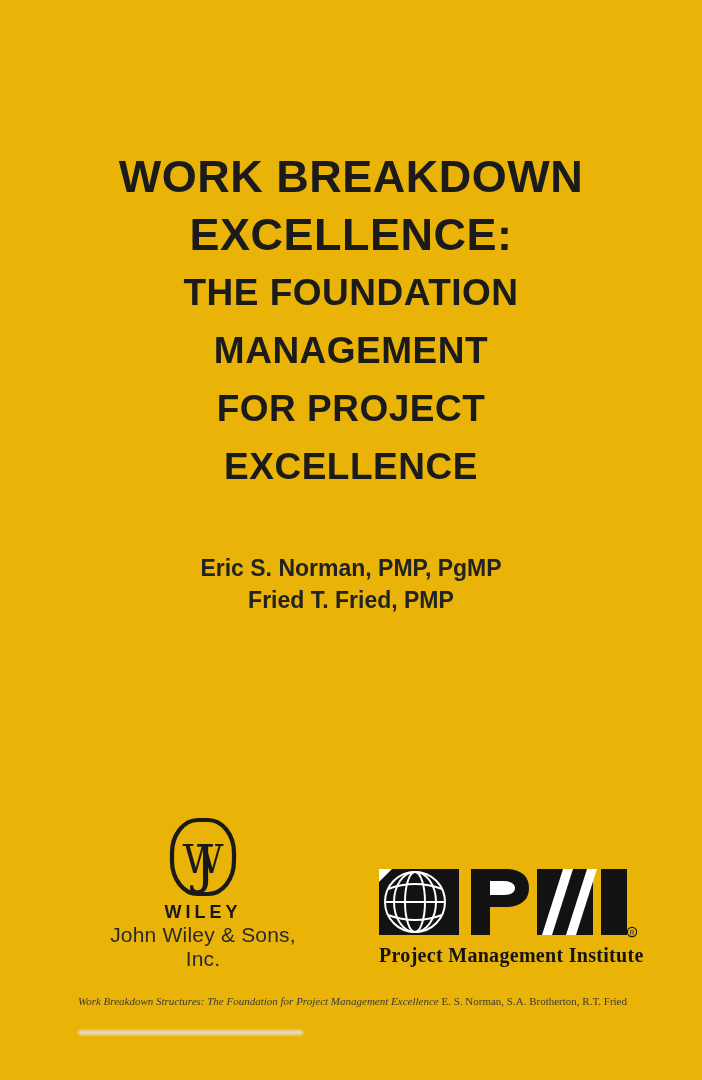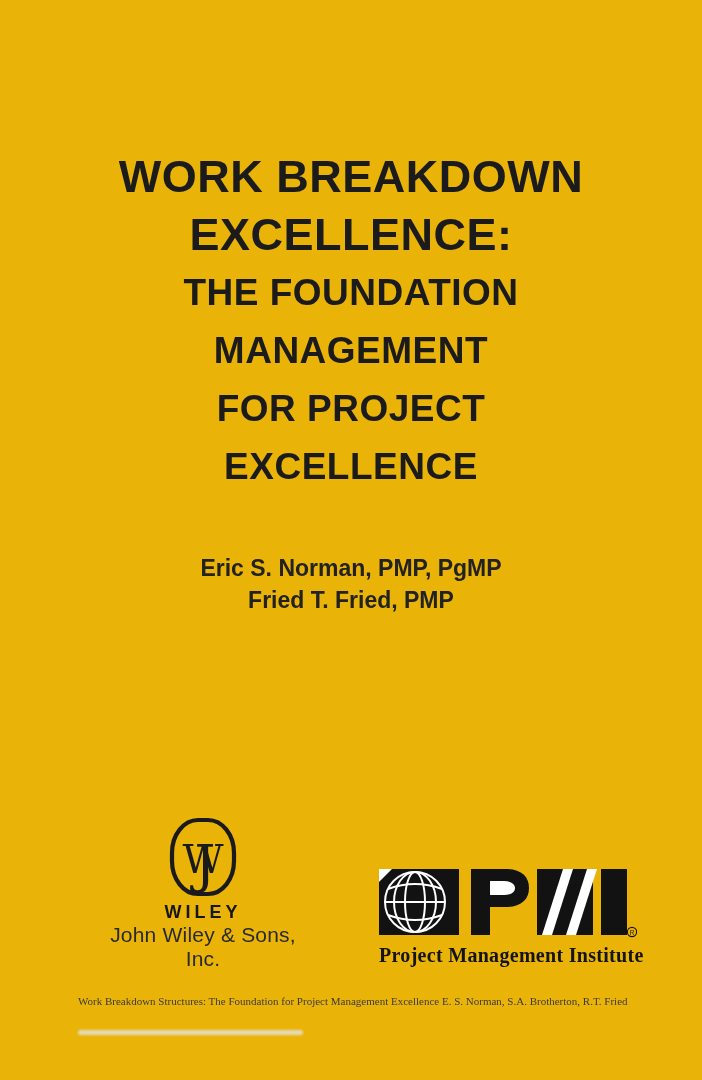--- a/index.html
+++ b/index.html
@@ -30,21 +30,21 @@
   .pmi-block{position:absolute;left:343px;top:866px;width:260px;margin-left:36px;}
   .pmi-institute{
     margin-top:1px;font-family:"Liberation Serif",serif;font-size:20px;
     font-weight:600;color:#141414;letter-spacing:0.3px;white-space:nowrap;
   }
   
   .footer-block{
     position:absolute;left:78px;top:992px;width:560px;
     font-family:"Liberation Serif",serif;font-size:11px;line-height:18px;color:#3b3b3b;
   }
-  .footer-title{}
+  .footer-title{font-style:italic;}
   .footer-authors{font-style:normal;text-align:center;}
   .footer-smudge{
     position:absolute;left:78px;top:1030px;width:225px;height:5px;
     background:#e4e4e4;border-radius:3px;filter:blur(1px);opacity:.8;
   }
 </style>
 </head>
 <body>
 
 <div class="stage">

